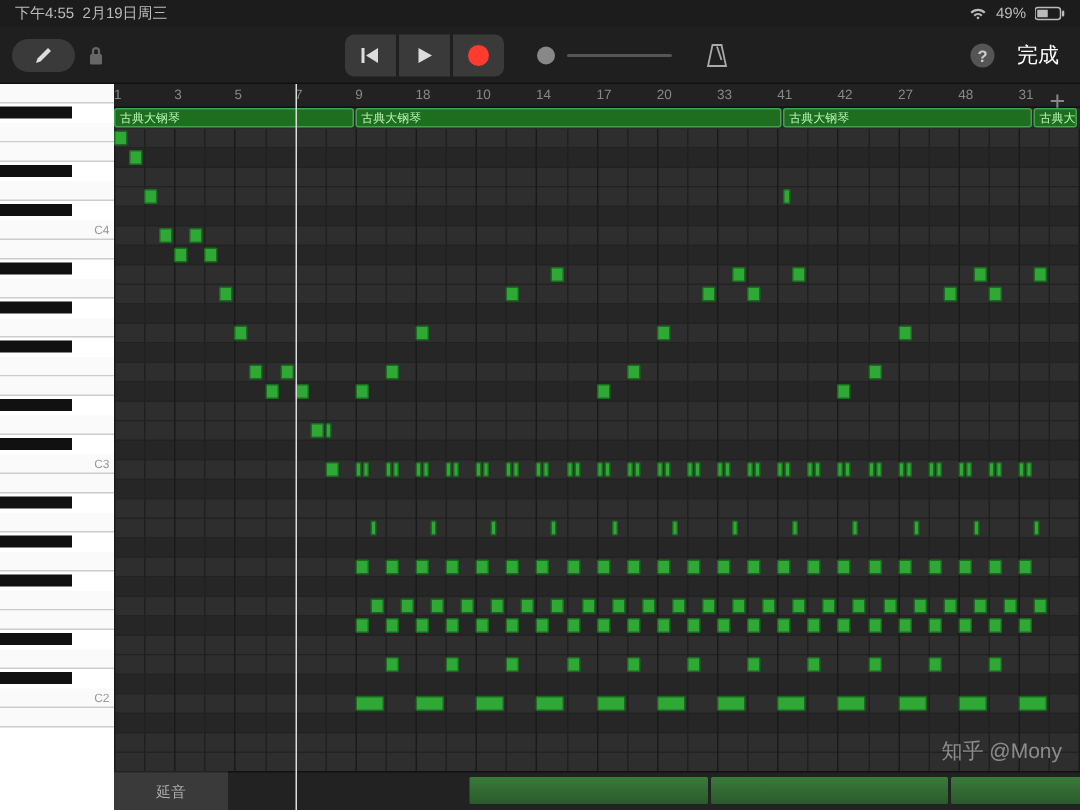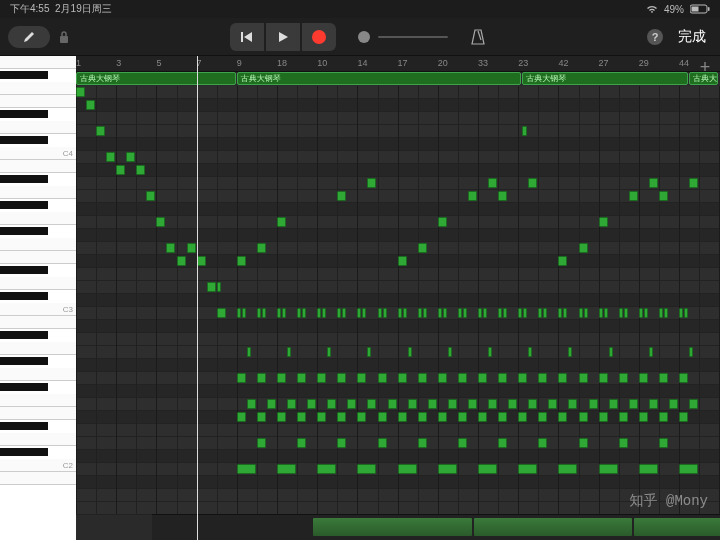--- a/index.html
+++ b/index.html
@@ -46,21 +46,21 @@
   .bar-line { position:absolute; top:0; bottom:0; width:1px; background:#202020; }
   .playhead { position:absolute; top:0; bottom:0; width:1px; background:#ddd; z-index:5; }
   
   .note { position:absolute; height:10px; background:#2fa836; border:1px solid #1a6b20; border-radius:1px; top:1px; }
   
   .velocity { position:absolute; bottom:0; left:76px; right:0; height:26px; background:#222; border-top:1px solid #111; }
   .vel-label { position:absolute; left:-76px; width:76px; top:0; bottom:0; background:#3a3a3a; font-size:10px; color:#aaa; display:flex; align-items:center; justify-content:center; }
   .vel-bar { position:absolute; top:3px; height:18px; background:linear-gradient(#3a7a3a,#2a5a2a); border-radius:1px; }
   .add-btn { position:absolute; right:6px; top:58px; width:18px; height:18px; color:#888; font-size:18px; display:flex; align-items:center; justify-content:center; z-index:6; }
   
-  .watermark { position:absolute; right:12px; bottom:30px; color:rgba(255,255,255,0.45); font-size:14px; z-index:10; pointer-events:none;font-family:Liberation Mono, monospace; }
+  .watermark { position:absolute; right:12px; bottom:30px; color:rgba(255,255,255,0.45); font-size:14px; z-index:10; pointer-events:none; }
   
   svg { display:block; }
 </style>
 </head>
 <body>
 
 <div class="status-bar">
   <div><span>下午4:55</span>&nbsp;&nbsp;<span>2月19日周三</span></div>
   <div class="status-right">
     <span>
@@ -176,25 +176,25 @@
         <div class="ruler-tick" style="left: 40.2px;">3</div>
         <div class="ruler-tick" style="left: 80.4px;">5</div>
         <div class="ruler-tick" style="left: 120.6px;">7</div>
         <div class="ruler-tick" style="left: 160.8px;">9</div>
         <div class="ruler-tick" style="left: 201px;">18</div>
         <div class="ruler-tick" style="left: 241.2px;">10</div>
         <div class="ruler-tick" style="left: 281.4px;">14</div>
         <div class="ruler-tick" style="left: 321.6px;">17</div>
         <div class="ruler-tick" style="left: 361.8px;">20</div>
         <div class="ruler-tick" style="left: 402px;">33</div>
-        <div class="ruler-tick" style="left: 442.2px;">23</div>
+        <div class="ruler-tick" style="left: 442.2px;">41</div>
         <div class="ruler-tick" style="left: 482.4px;">42</div>
         <div class="ruler-tick" style="left: 522.6px;">27</div>
-        <div class="ruler-tick" style="left: 562.8px;">29</div>
-        <div class="ruler-tick" style="left: 603px;">44</div>
+        <div class="ruler-tick" style="left: 562.8px;">48</div>
+        <div class="ruler-tick" style="left: 603px;">31</div>
       </div>
     <div class="regions" id="regions">
         <div class="region" style="left: 0px; width: 159.8px;">古典大钢琴</div>
         <div class="region" style="left: 160.8px; width: 284.42px;">古典大钢琴</div>
         <div class="region" style="left: 446.22px; width: 165.83px;">古典大钢琴</div>
         <div class="region" style="left: 613.05px; width: 29.15px;">古典大钢</div>
       </div>
     <div class="note-area" id="noteArea">
         <div class="row row-line nat" style="top: 0px; height: 13px;"></div>
         <div class="row row-line sharp" style="top: 13px; height: 13px;"></div>
@@ -444,20 +444,21 @@
         <div class="note" style="top: 352px; left: 341.7px; width: 9.05px;"></div>
         <div class="note" style="top: 352px; left: 381.9px; width: 9.05px;"></div>
         <div class="note" style="top: 352px; left: 422.1px; width: 9.05px;"></div>
         <div class="note" style="top: 352px; left: 462.3px; width: 9.05px;"></div>
         <div class="note" style="top: 352px; left: 502.5px; width: 9.05px;"></div>
         <div class="note" style="top: 352px; left: 542.7px; width: 9.05px;"></div>
         <div class="note" style="top: 352px; left: 582.9px; width: 9.05px;"></div>
       </div>
     <div class="playhead" id="playhead" style="left: 120.6px;"></div>
     <div class="velocity" id="velocity">
+      <div class="vel-label">延音</div>
     <div class="vel-bar" style="left: 160.8px; width: 158.8px;"></div>
         <div class="vel-bar" style="left: 321.6px; width: 158.8px;"></div>
         <div class="vel-bar" style="left: 482.4px; width: 138.7px;"></div>
       </div>
   </div>
 </div>
 
 <div class="add-btn">+</div>
 <div class="watermark">知乎 @Mony</div>
 

